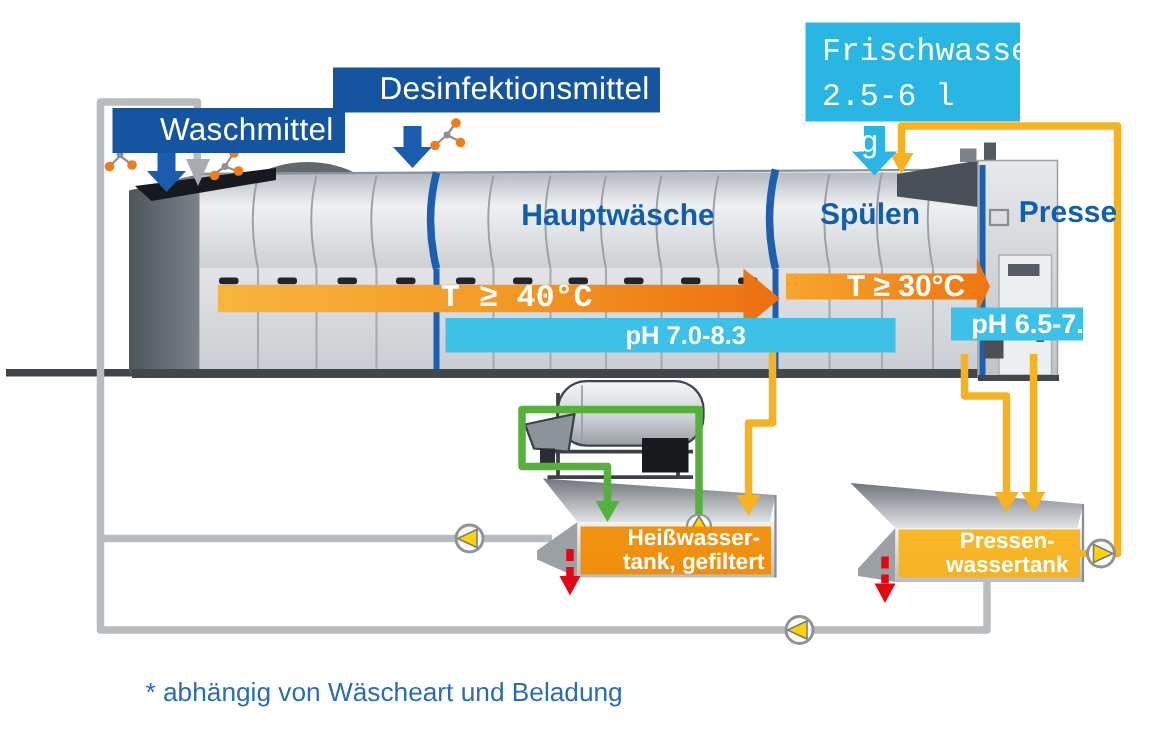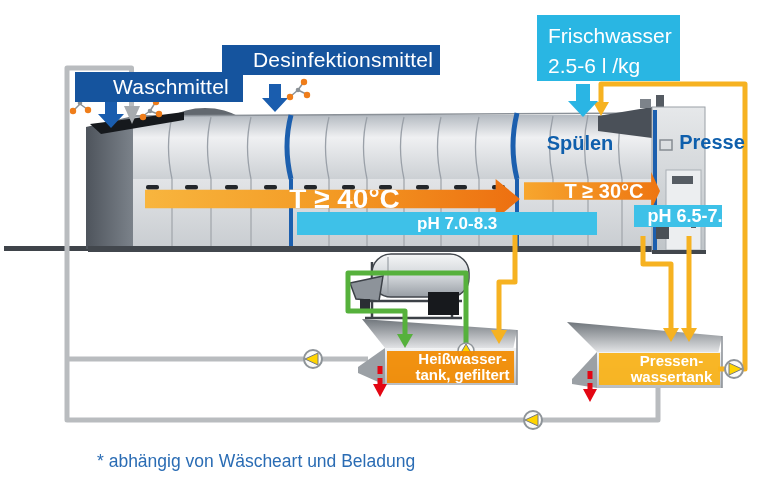--- a/index.html
+++ b/index.html
@@ -3,25 +3,25 @@
 <meta charset="utf-8">
 <style>
   html,body{margin:0;padding:0;background:#fff;}
   .stage{position:relative;width:768px;height:502px;background:#ffffff;overflow:hidden;
          font-family:"Liberation Sans",sans-serif;}
   .stage svg{position:absolute;left:0;top:0;}
   .abs{position:absolute;box-sizing:border-box;padding-left:24px;}
   .banner{background:#15549e;color:#fff;display:flex;align-items:center;justify-content:center;
           font-size:21px;font-weight:400;letter-spacing:.2px;}
   .banner-cyan{background:#29b6e3;color:#fff;font-size:21px;line-height:1.45;
-               padding:6px 0 0 11px;font-weight:400;}
+               padding:6px 0 0 11px;font-weight:400;font-family:Liberation Mono, monospace;}
   .section-label{color:#0f5fac;font-weight:bold;font-size:20px;text-align:center;white-space:nowrap;}
   .temp-arrow{color:#fff;font-weight:bold;display:flex;align-items:center;justify-content:center;
               clip-path:polygon(0 27%,93.5% 27%,93.5% 0,100% 50%,93.5% 100%,93.5% 73%,0 73%);}
-  .temp-arrow.z1{background:linear-gradient(90deg,#f8b53e 0%,#f39a24 50%,#ed6f10 100%);font-size:28px;}
+  .temp-arrow.z1{background:linear-gradient(90deg,#f8b53e 0%,#f39a24 50%,#ed6f10 100%);font-size:21px;font-family:Liberation Mono, monospace;}
   .temp-arrow.z2{background:linear-gradient(90deg,#f7a62e 0%,#ee7511 100%);font-size:20px;}
   .ph-bar{background:#3ec1e8;color:#fff;font-weight:bold;font-size:17px;display:flex;
           align-items:center;justify-content:center;white-space:nowrap;}
   .tank-label{color:#fff;font-weight:bold;font-size:15px;line-height:1.1;display:flex;
               flex-direction:column;align-items:center;justify-content:center;text-align:center;}
   .footnote{color:#2a6cb4;font-size:17.5px;white-space:nowrap;}
 </style>
 </head>
 <body>
 
@@ -246,33 +246,34 @@
           <line x1="298" y1="90" x2="303" y2="83"></line>
         <line x1="298" y1="90" x2="306" y2="94"></line>
         <circle cx="298" cy="90" r="2.3" fill="#8b9196" stroke="none"></circle>
         <circle cx="290" cy="97" r="3.2" fill="#ef7d1a" stroke="none"></circle>
         <circle cx="304" cy="82" r="3.2" fill="#ef7d1a" stroke="none"></circle>
         <circle cx="307" cy="95" r="3.2" fill="#ef7d1a" stroke="none"></circle>
       </g>
     </g>
   </svg>
 
-  <div class="abs banner" style="left:75px;top:72px;width:168px;height:30px;">
+  <div class="abs banner" style="left:75px;top:72px;width:155px;height:30px;">
     <span>Waschmittel</span>
   </div>
 
   <div class="abs banner" style="left:222px;top:45px;width:218px;height:30px;">
     <span>Desinfektionsmittel</span>
   </div>
 
   <div class="abs banner-cyan" style="left:537px;top:15px;width:143px;height:66px;">
     <div>Frischwasser</div>
     <div>2.5-6 l /kg</div>
   </div>
 
+  <div class="abs section-label" style="left:320px;top:133px;width:160px;">Hauptwäsche</div>
   <div class="abs section-label" style="left:508px;top:132px;width:120px;">Spülen</div>
   <div class="abs section-label" style="left:650px;top:131px;width:100px;">Presse</div>
 
   <div class="abs temp-arrow z1" style="left:145px;top:179px;width:375px;height:40px;">T ≥ 40°C</div>
   <div class="abs temp-arrow z2" style="left:524px;top:172px;width:136px;height:38px;">T ≥ 30°C</div>
 
   <div class="abs ph-bar" style="left:297px;top:212px;width:300px;height:23px;justify-content:flex-start;padding-left:120px;">pH 7.0-8.3</div>
   <div class="abs ph-bar" style="left:634px;top:205px;width:88px;height:22px;font-size:18px;">pH 6.5-7.0</div>
 
   <div class="abs tank-label" style="left:387px;top:351px;width:127px;height:32px;background:rgba(242,139,0,0.93);">

